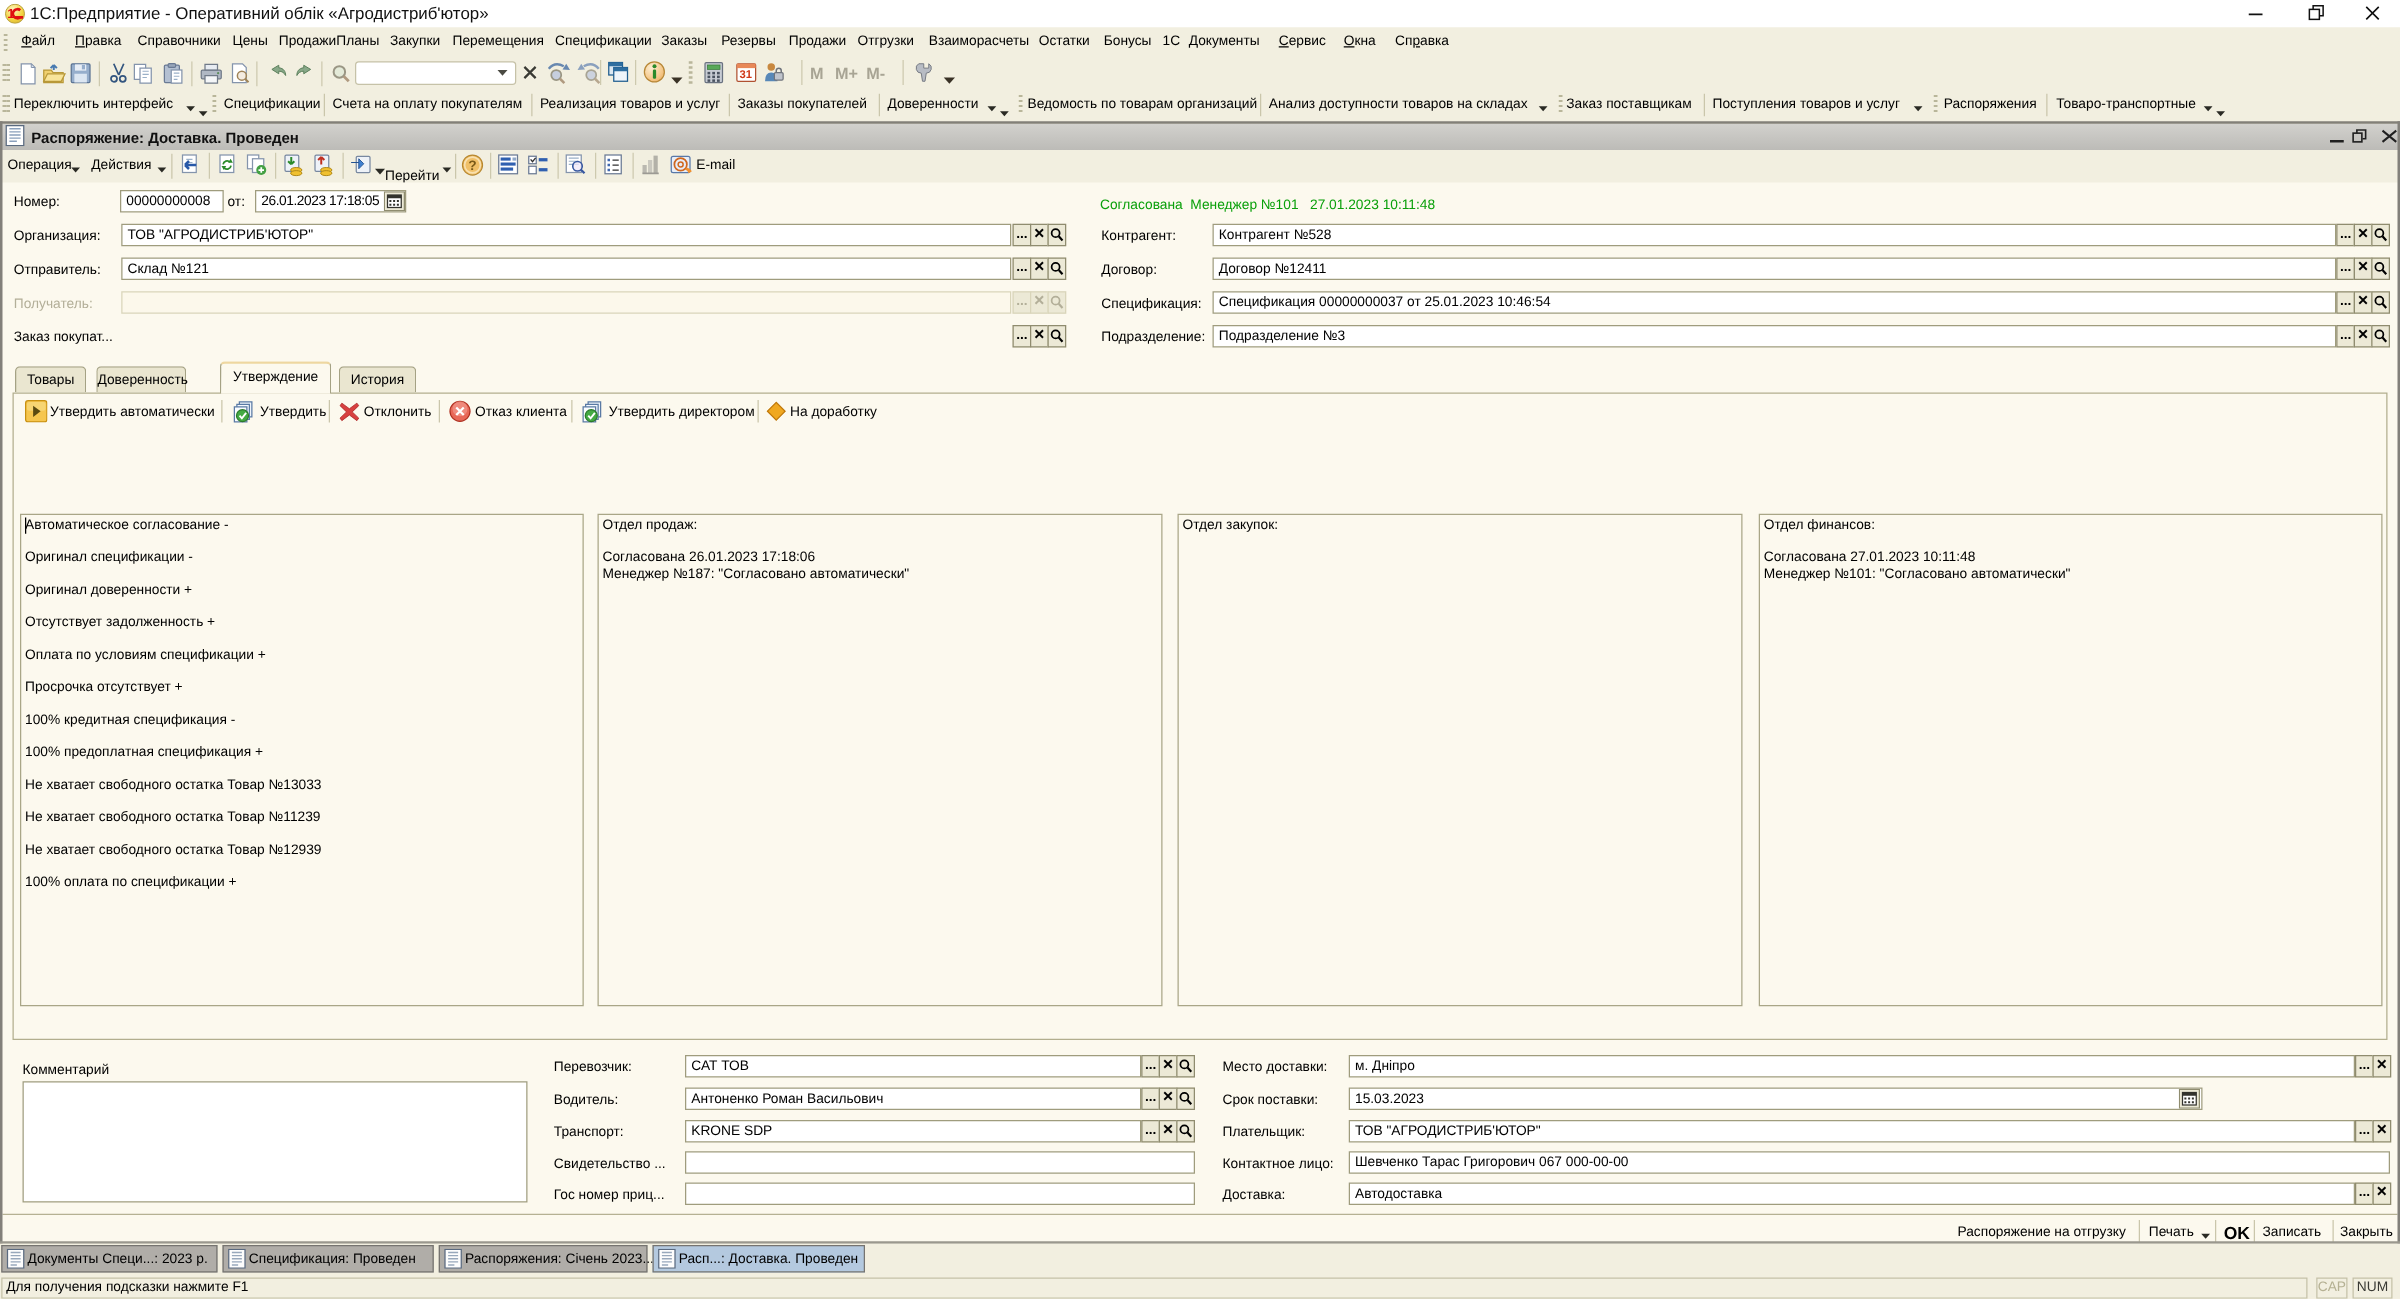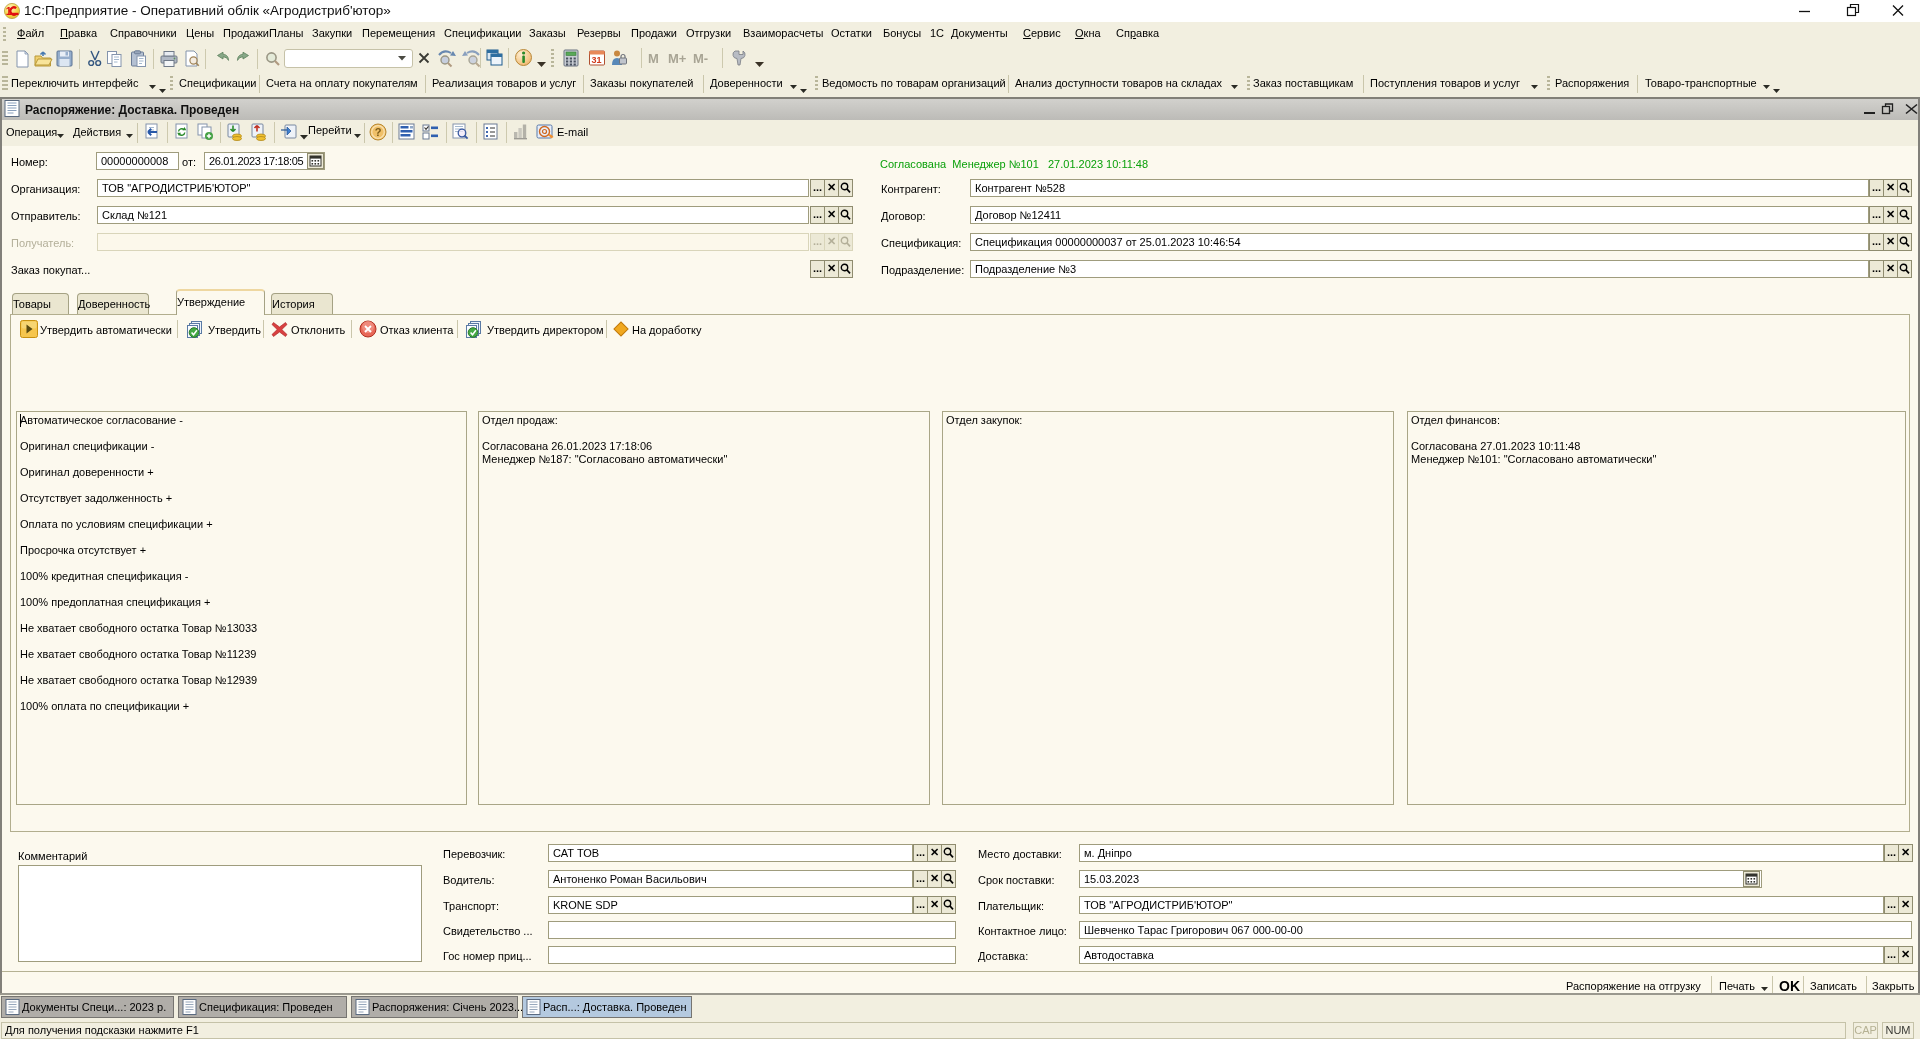--- a/index.html
+++ b/index.html
@@ -21,21 +21,21 @@
   #doctoolbar{left:0;top:120px;width:1920px;height:26px;background:#f2efe0;}
   
   #form{left:0;top:146px;width:1920px;height:849px;background:#fcf9ee;}
   .lbl{position:absolute;color:#000;white-space:nowrap;}
   .lbl.dis{color:#b3af99;}
   .input{position:absolute;background:#fff;border:1px solid #9f9c7d;box-sizing:border-box;height:18px;line-height:16px;padding-left:4px;font-size:11px;white-space:nowrap;overflow:hidden;}
   .input.dis{background:#fcf8eb;border-color:#d9d5ba;}
   .fbtn{position:absolute;background:#ece9d6;border:1px solid #8f8c6f;box-sizing:border-box;width:15px;height:18px;text-align:center;font-weight:bold;line-height:15px;}
   .green{color:#0aa00a;}
   
-  .tab{position:absolute;border:1px solid #a5a284;border-bottom:none;border-radius:4px 4px 0 0;background:#eae6d0;box-sizing:border-box;}
+  .tab{position:absolute;border:1px solid #a5a284;border-bottom:none;border-radius:4px 4px 0 0;background:#eae6d0;text-align:center;box-sizing:border-box;}
   .tab.active{background:#fcf9ee;border-top:2px solid #eed7a0;}
   #tabframe{position:absolute;border:1px solid #b2ae8e;background:#fcf9ee;box-sizing:border-box;}
   .panel{position:absolute;border:1px solid #a9a687;background:#fcf9ee;box-sizing:border-box;padding:2px 0 0 3px;line-height:13px;white-space:pre;}
   
   .btnrow-sep{position:absolute;height:1px;background:#b5b193;}
   .taskbtn{position:absolute;height:22px;background:#b0ada8;border:1px solid #767470;box-sizing:border-box;color:#000;white-space:nowrap;text-align:center;}
   .taskbtn span{white-space:nowrap;}
   .taskbtn.active{background:#b4c9df;border-color:#767470;}
   .statusbox{position:absolute;border:1px solid #c5c2a8;box-sizing:border-box;height:17px;}
 </style></head>
@@ -357,21 +357,21 @@
           <ellipse cx="11" cy="15.5" rx="4.5" ry="2" fill="#f0c030" stroke="#b08818" stroke-width="0.8"></ellipse>
         </g>
       <rect x="134" y="0" width="1" height="21" fill="#cdc9ae"></rect>
 
       <g transform="translate(140,1)">
           <rect x="5" y="2" width="11" height="13" rx="1" fill="#eef2f8" stroke="#7888a0"></rect>
           <path d="M1 4 h6 v5 l4-4 0 0 -4-4 v3 z" fill="#4080d0" stroke="#205090" stroke-width="0.7" transform="translate(0,3)"></path>
         </g>
       <path d="M160 13 h8 l-4 4.5 z" fill="#2a2a24"></path>
     </svg>
-    <span class="abs" style="left:308px;top:4px">Перейти</span>
+    <span class="abs" style="left:308px;top:15px">Перейти</span>
     <svg class="abs" style="left:353px;top:12px" width="10" height="8" viewBox="0 0 10 8">
         <path d="M1 2 h7 l-3.5 4 z" fill="#2a2a24"></path>
       </svg>
     <div class="vsep" style="left:364px;top:3px;height:20px"></div>
     <svg class="abs" style="left:366px;top:2px" width="300" height="22" viewBox="0 0 300 22">
 
       <g transform="translate(3,1)">
           <circle cx="9" cy="9" r="8" fill="#f0c068" stroke="#b88830"></circle>
           <circle cx="9" cy="9" r="6.3" fill="none" stroke="#f8e0b0" stroke-width="1.3"></circle>
           <text x="5.7" y="13" font-size="11" font-weight="bold" fill="#7a5a18" font-family="Liberation Sans">?</text>

